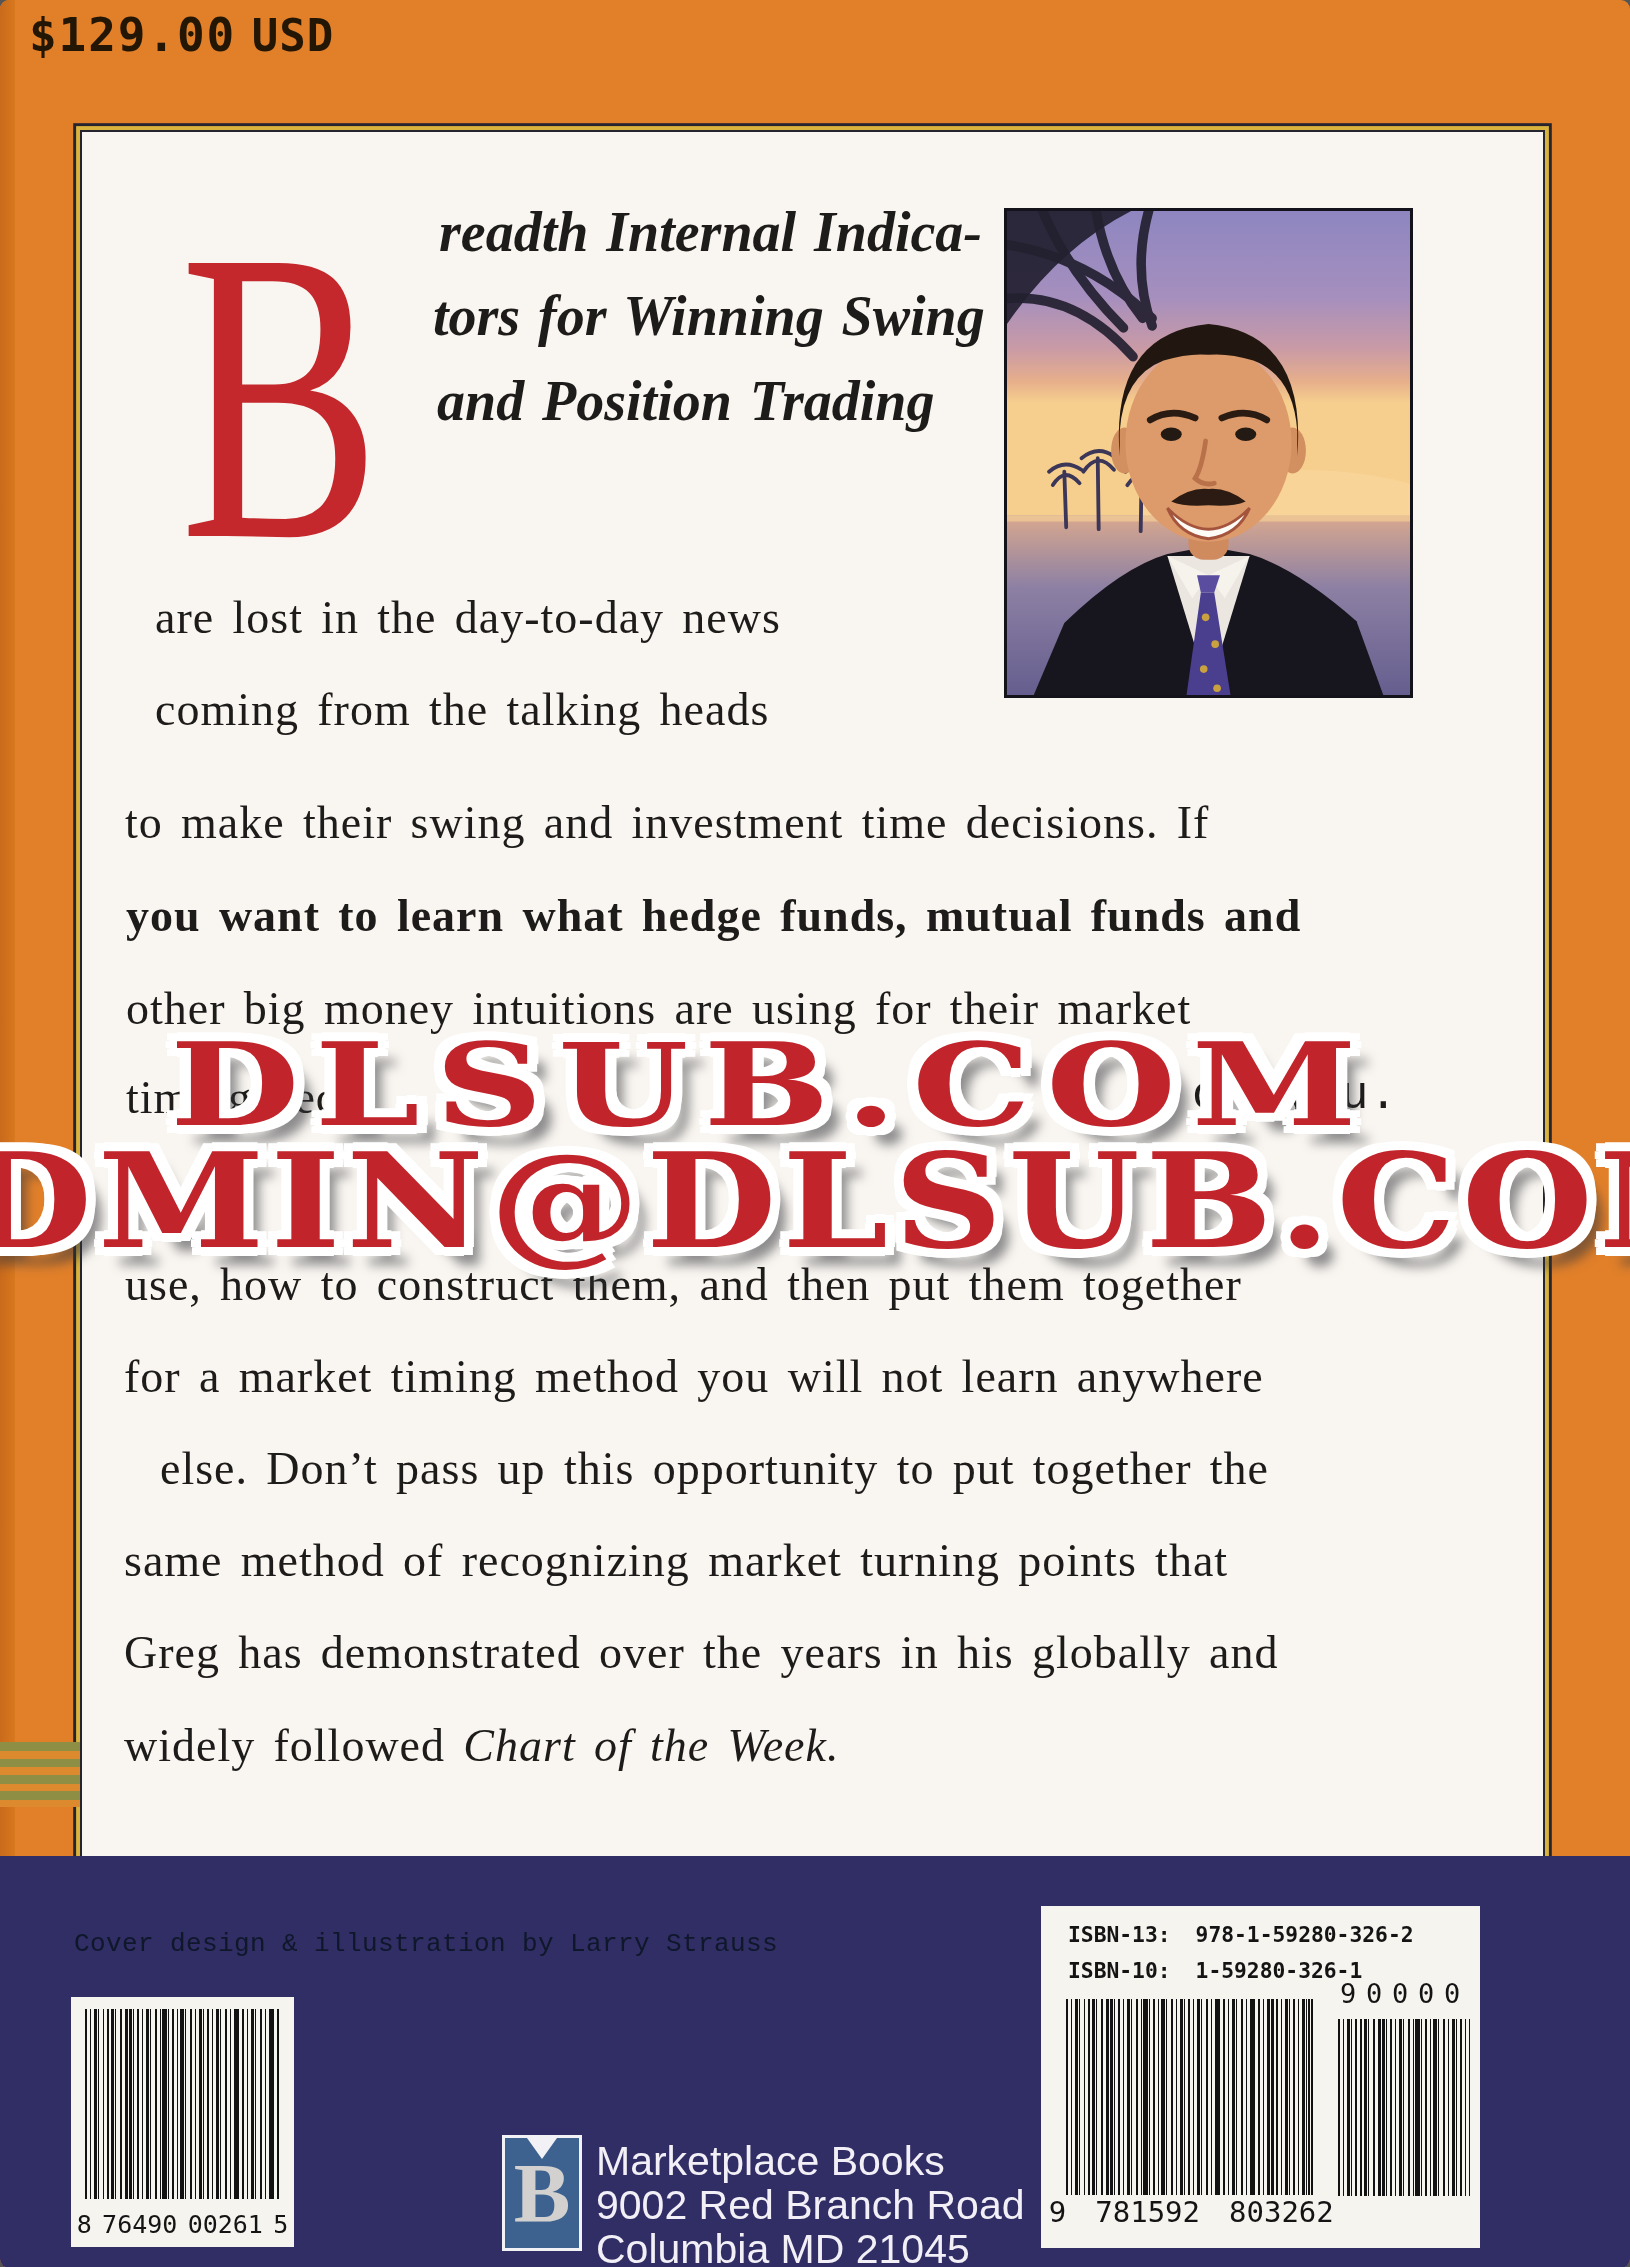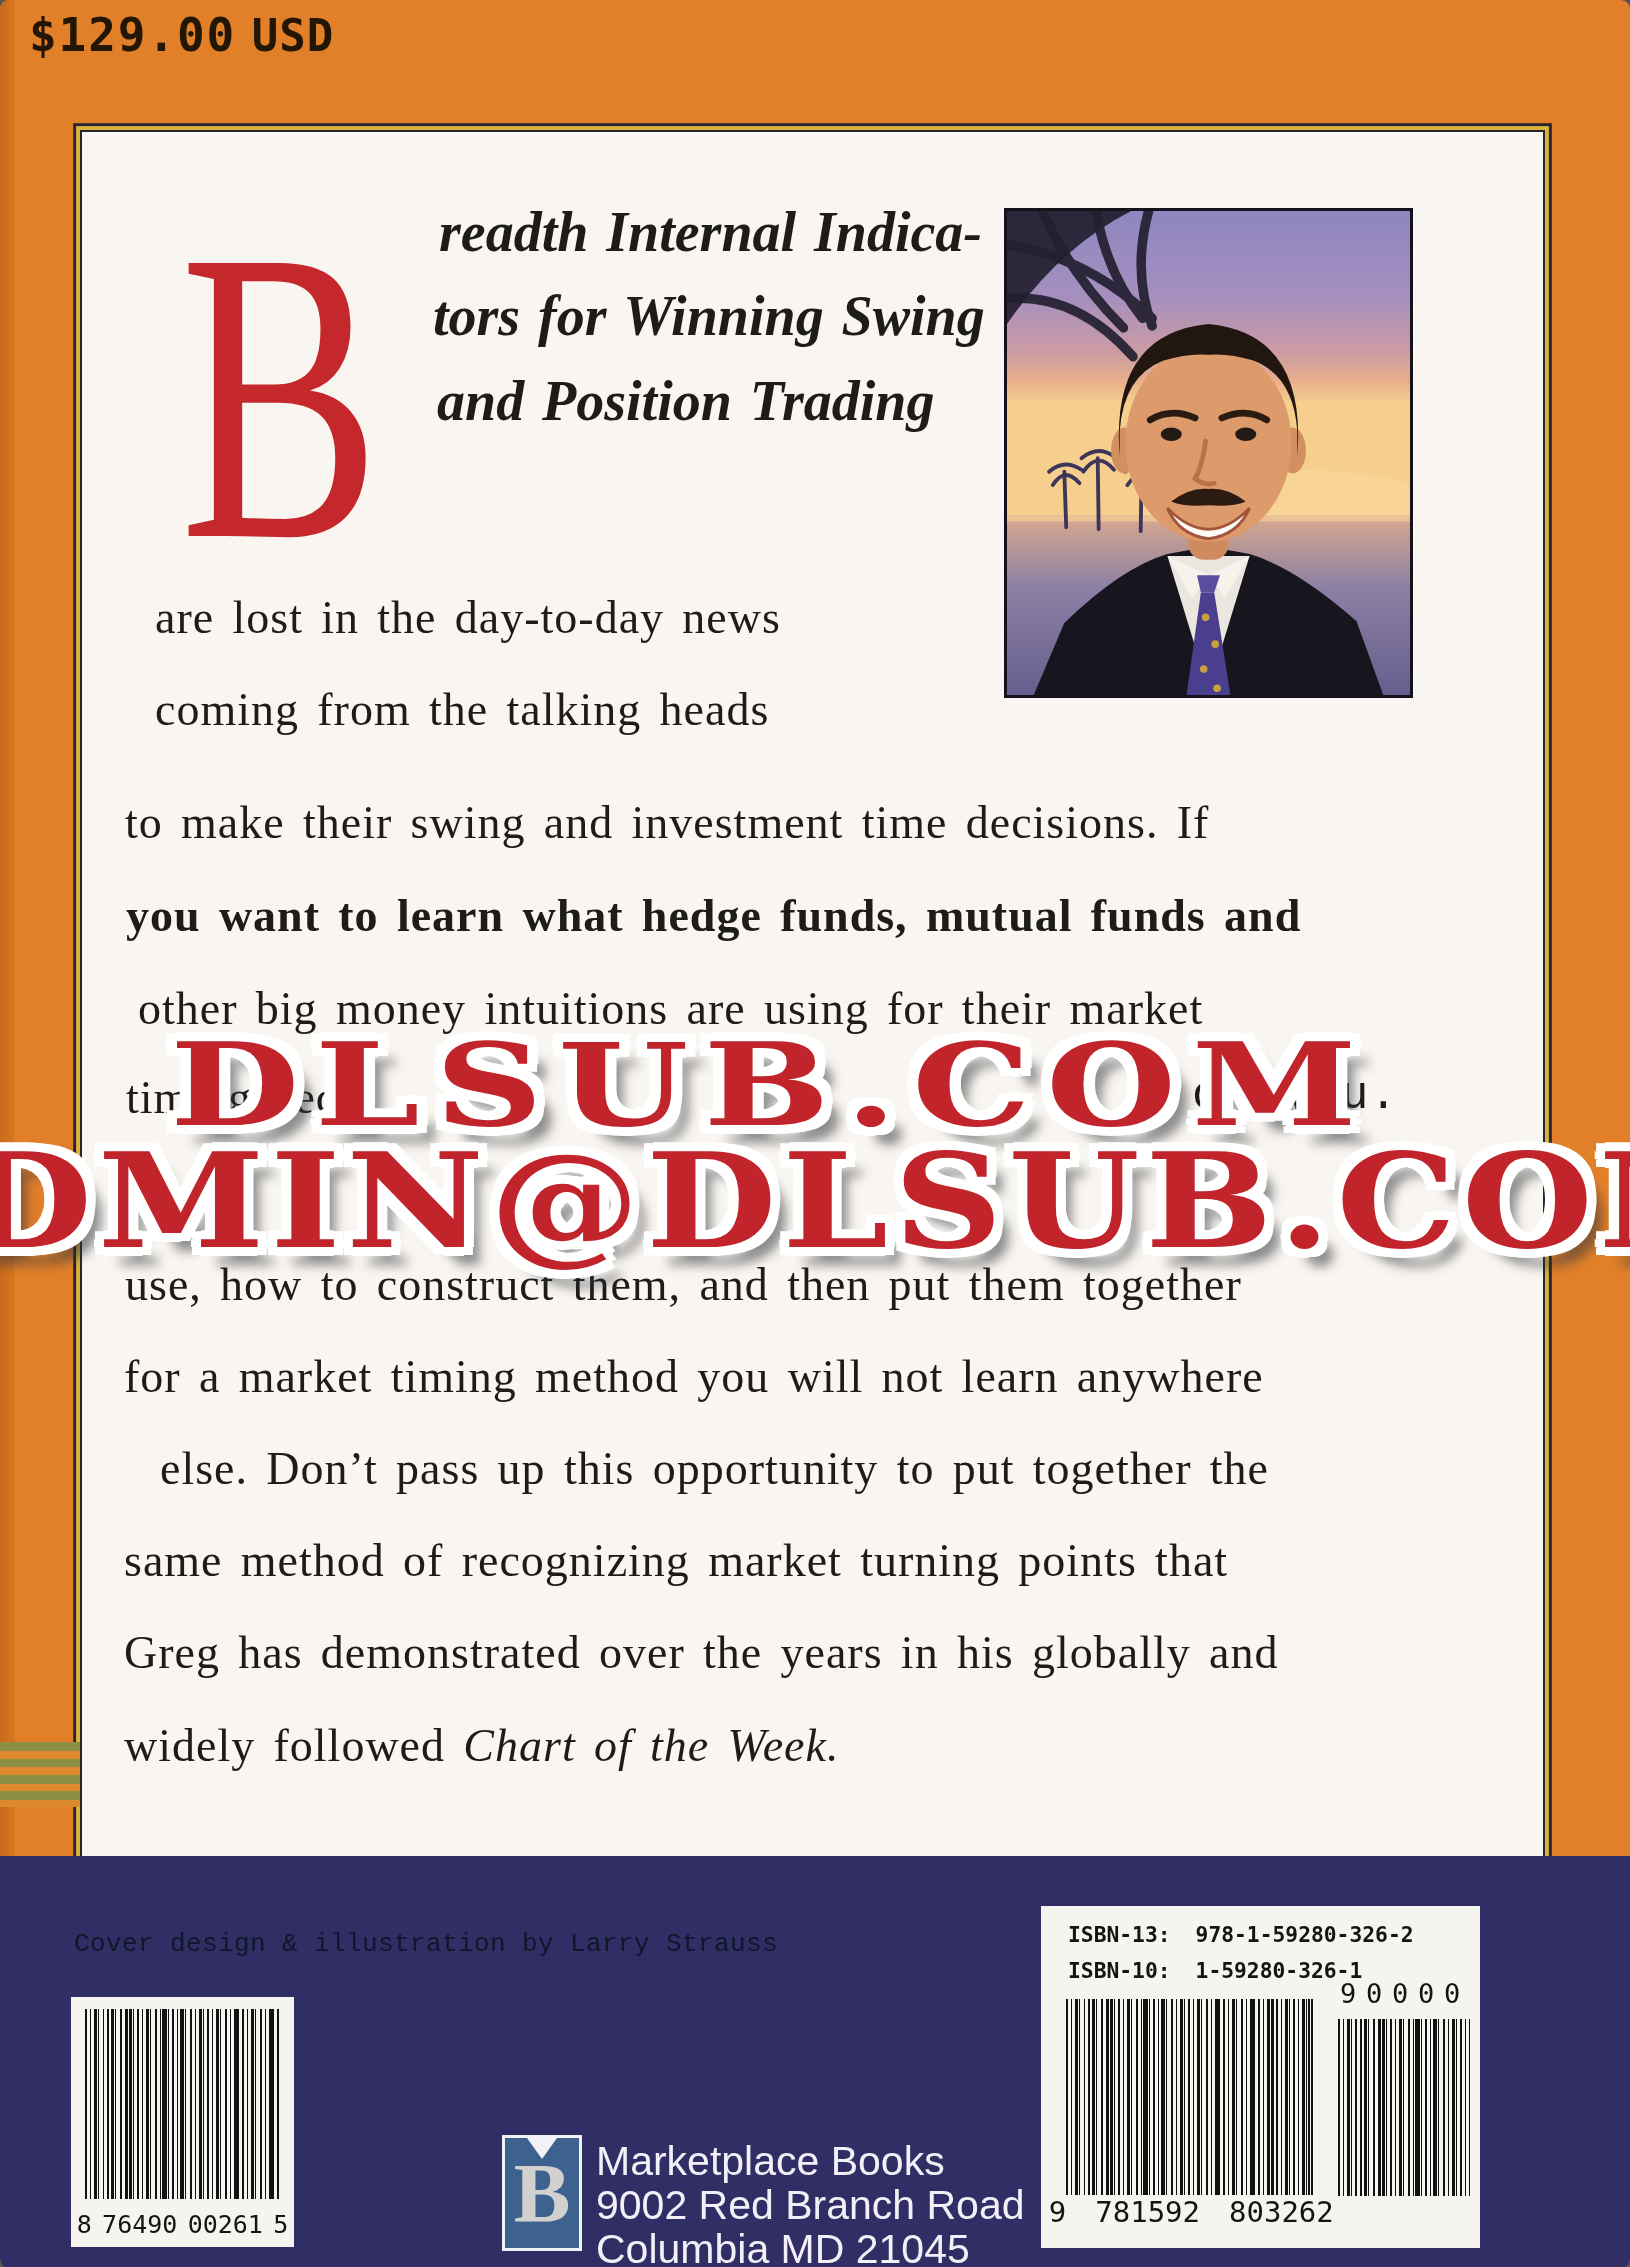--- a/index.html
+++ b/index.html
@@ -28,21 +28,21 @@
   .hl{position:absolute;font-family:"Liberation Serif",serif;font-style:italic;
       font-weight:bold;font-size:56px;color:#1d1c1a;white-space:nowrap;word-spacing:3.9px;}
   .h1{left:439px;top:200px;}
   .h2{left:433px;top:284px;}
   .h3{left:437px;top:369px;}
 
   
   .bl{position:absolute;font-size:46px;color:#1d1c1a;white-space:nowrap;
       letter-spacing:1px;word-spacing:5.8px;font-family:"Liberation Serif",serif;}
   .l1{left:160px;top:499px;}  .l2{left:155px;top:591px;}  .l3{left:155px;top:683px;}
-  .l4{left:125px;top:796px;}  .l5{left:126px;top:889px;font-weight:bold;}  .l6{left:138px;top:982px;}
+  .l4{left:125px;top:796px;}  .l5{left:126px;top:889px;font-weight:bold;}  .l6{left:126px;top:982px;}
   .l7a{left:126px;top:1071px;} .l7b{left:1192px;top:1070px;font-family:Liberation Mono, monospace;}
   .l9{left:125px;top:1258px;} .l10{left:124px;top:1350px;} .l11{left:126px;top:1442px;margin-left:34px;}
   .l12{left:124px;top:1534px;} .l13{left:124px;top:1626px;} .l14{left:124px;top:1719px;}
   .it{font-style:italic;}
 
   
   .photo{position:absolute;left:1004px;top:208px;width:409px;height:490px;
          border:3.9px solid #14131c;box-sizing:border-box;background:#9b90c2;}
   .photo svg{display:block;width:100%;height:100%;}
 

